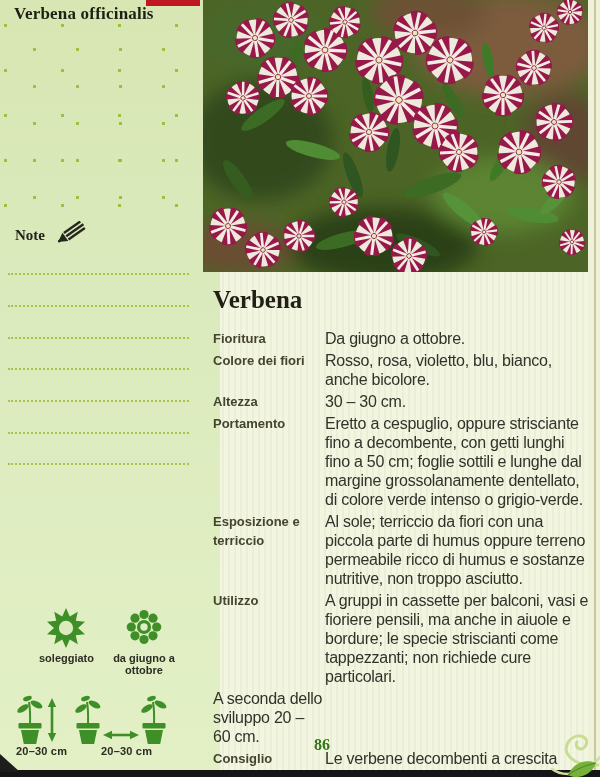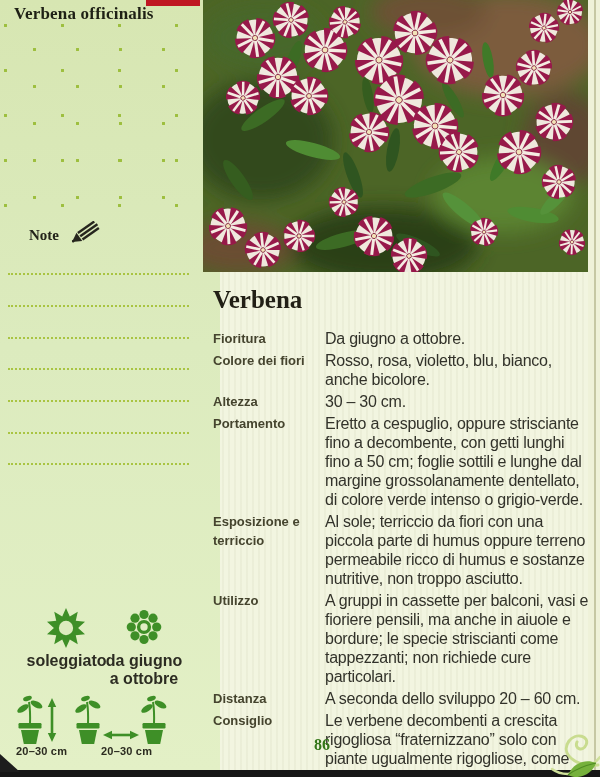--- a/index.html
+++ b/index.html
@@ -13,27 +13,27 @@
        background:linear-gradient(180deg,#d7e6b2 0%,#dcebbe 45%,#e3f0c6 100%);}
   .dots{position:absolute;left:4px;top:24px;width:192px;height:192px;
        background-image:
          radial-gradient(circle,#9dbf3e 1.4px,transparent 1.8px),
          radial-gradient(circle,#9dbf3e 1.4px,transparent 1.8px);
        background-size:43px 37px,57px 45px;
        background-position:9px 7px,30px 24px;}
   .species-title{position:absolute;left:14px;top:4px;width:185px;
        font-family:"Liberation Serif",serif;font-weight:bold;font-size:17px;
        color:#1e2015;letter-spacing:.2px;}
-  .note-row{position:absolute;left:29px;top:221px;display:flex;align-items:center;gap:7px;}
+  .note-row{position:absolute;left:15px;top:221px;display:flex;align-items:center;gap:7px;}
   .note-label{font-family:"Liberation Serif",serif;font-weight:bold;font-size:15px;color:#23231a;}
   .note-lines{position:absolute;left:8px;top:0;width:181px;}
   .note-line{position:absolute;left:0;width:181px;border-top:2px dotted #a9c442;height:0;}
 
   
-  .legend-label{position:absolute;font-weight:bold;font-size:16px;color:#2c2c22;text-align:center;}
+  .legend-label{position:absolute;font-weight:bold;font-size:11px;color:#2c2c22;text-align:center;}
   .cm-label{position:absolute;font-weight:bold;font-size:11px;color:#2b2b20;letter-spacing:.2px;}
 
   
   .page-tab{position:absolute;left:146px;top:0;width:54px;height:6px;background:#bf1722;}
 
   
   .photo{position:absolute;left:203px;top:0;width:385px;height:272px;background:#4f6a28;}
   .photo svg{display:block;}
 
   
@@ -619,21 +619,20 @@
     <div class="attr-label">Esposizione e terriccio</div>
     <div class="attr-value">Al sole; terriccio da fiori con una piccola parte di humus oppure terreno permeabile ricco di humus e sostanze nutritive, non troppo asciutto.</div>
   </div>
 
   <div class="attr-row">
     <div class="attr-label">Utilizzo</div>
     <div class="attr-value">A gruppi in cassette per balconi, vasi e fioriere pensili, ma anche in aiuole e bordure; le specie striscianti come tappezzanti; non richiede cure particolari.</div>
   </div>
 
   <div class="attr-row">
-    <div class="attr-label">Distanza</div>
     <div class="attr-value">A seconda dello sviluppo 20 – 60 cm.</div>
   </div>
 
   <div class="attr-row">
     <div class="attr-label">Consiglio</div>
     <div class="attr-value">Le verbene decombenti a crescita rigogliosa “fraternizzano” solo con piante ugualmente rigogliose, come gerani e petunie.</div>
   </div>
 </div>
 </div>
 

